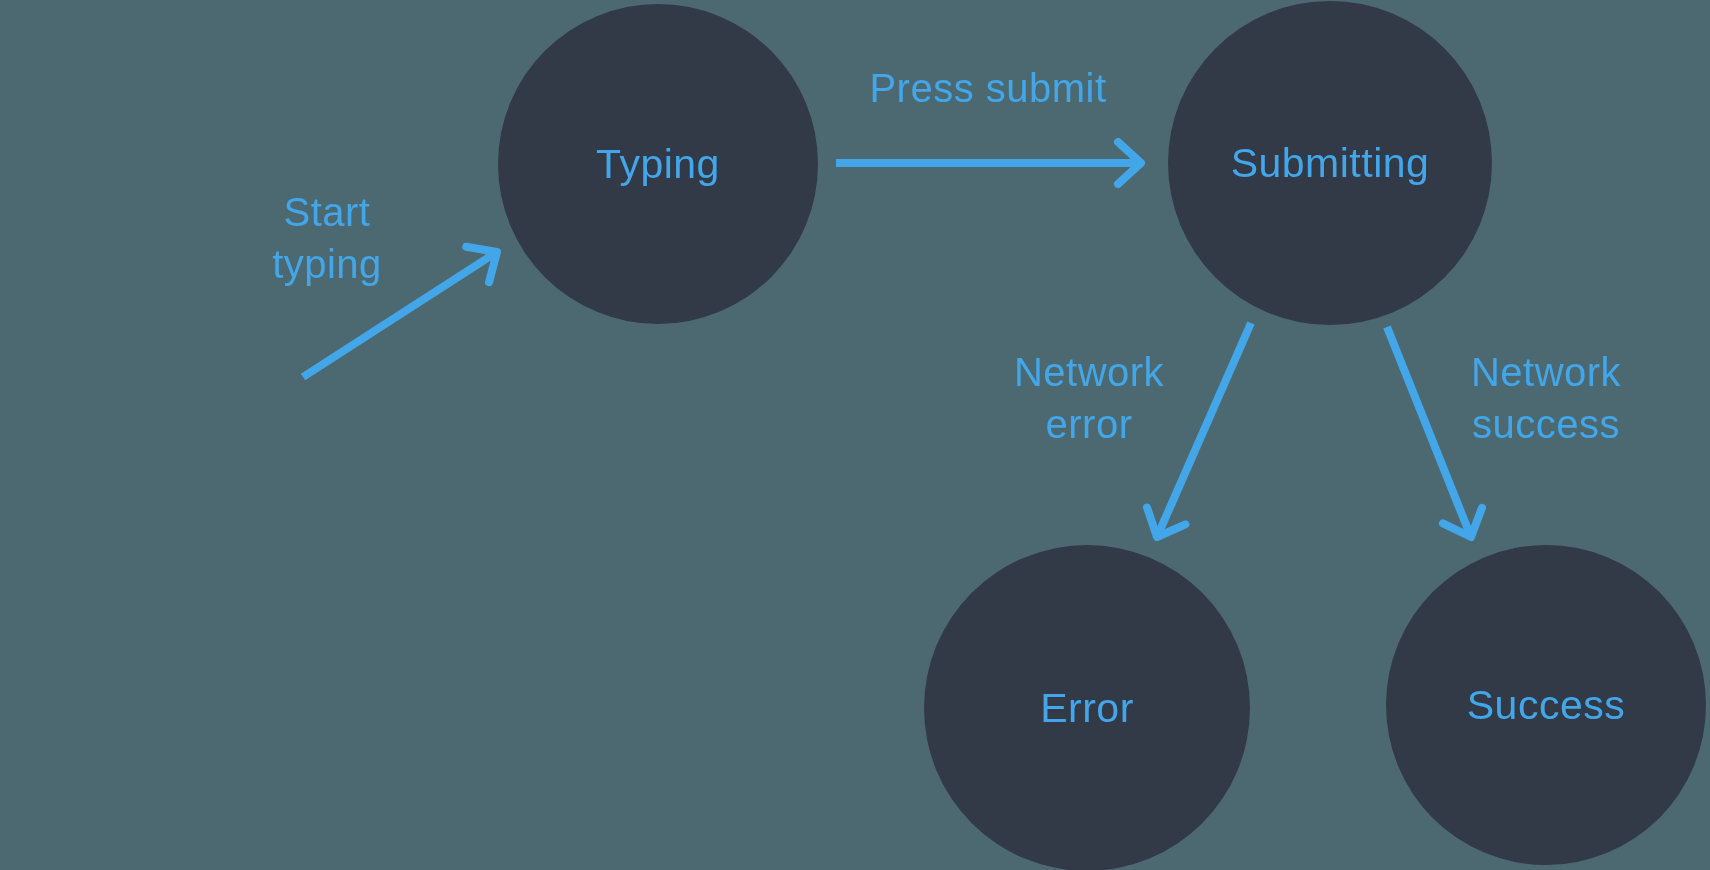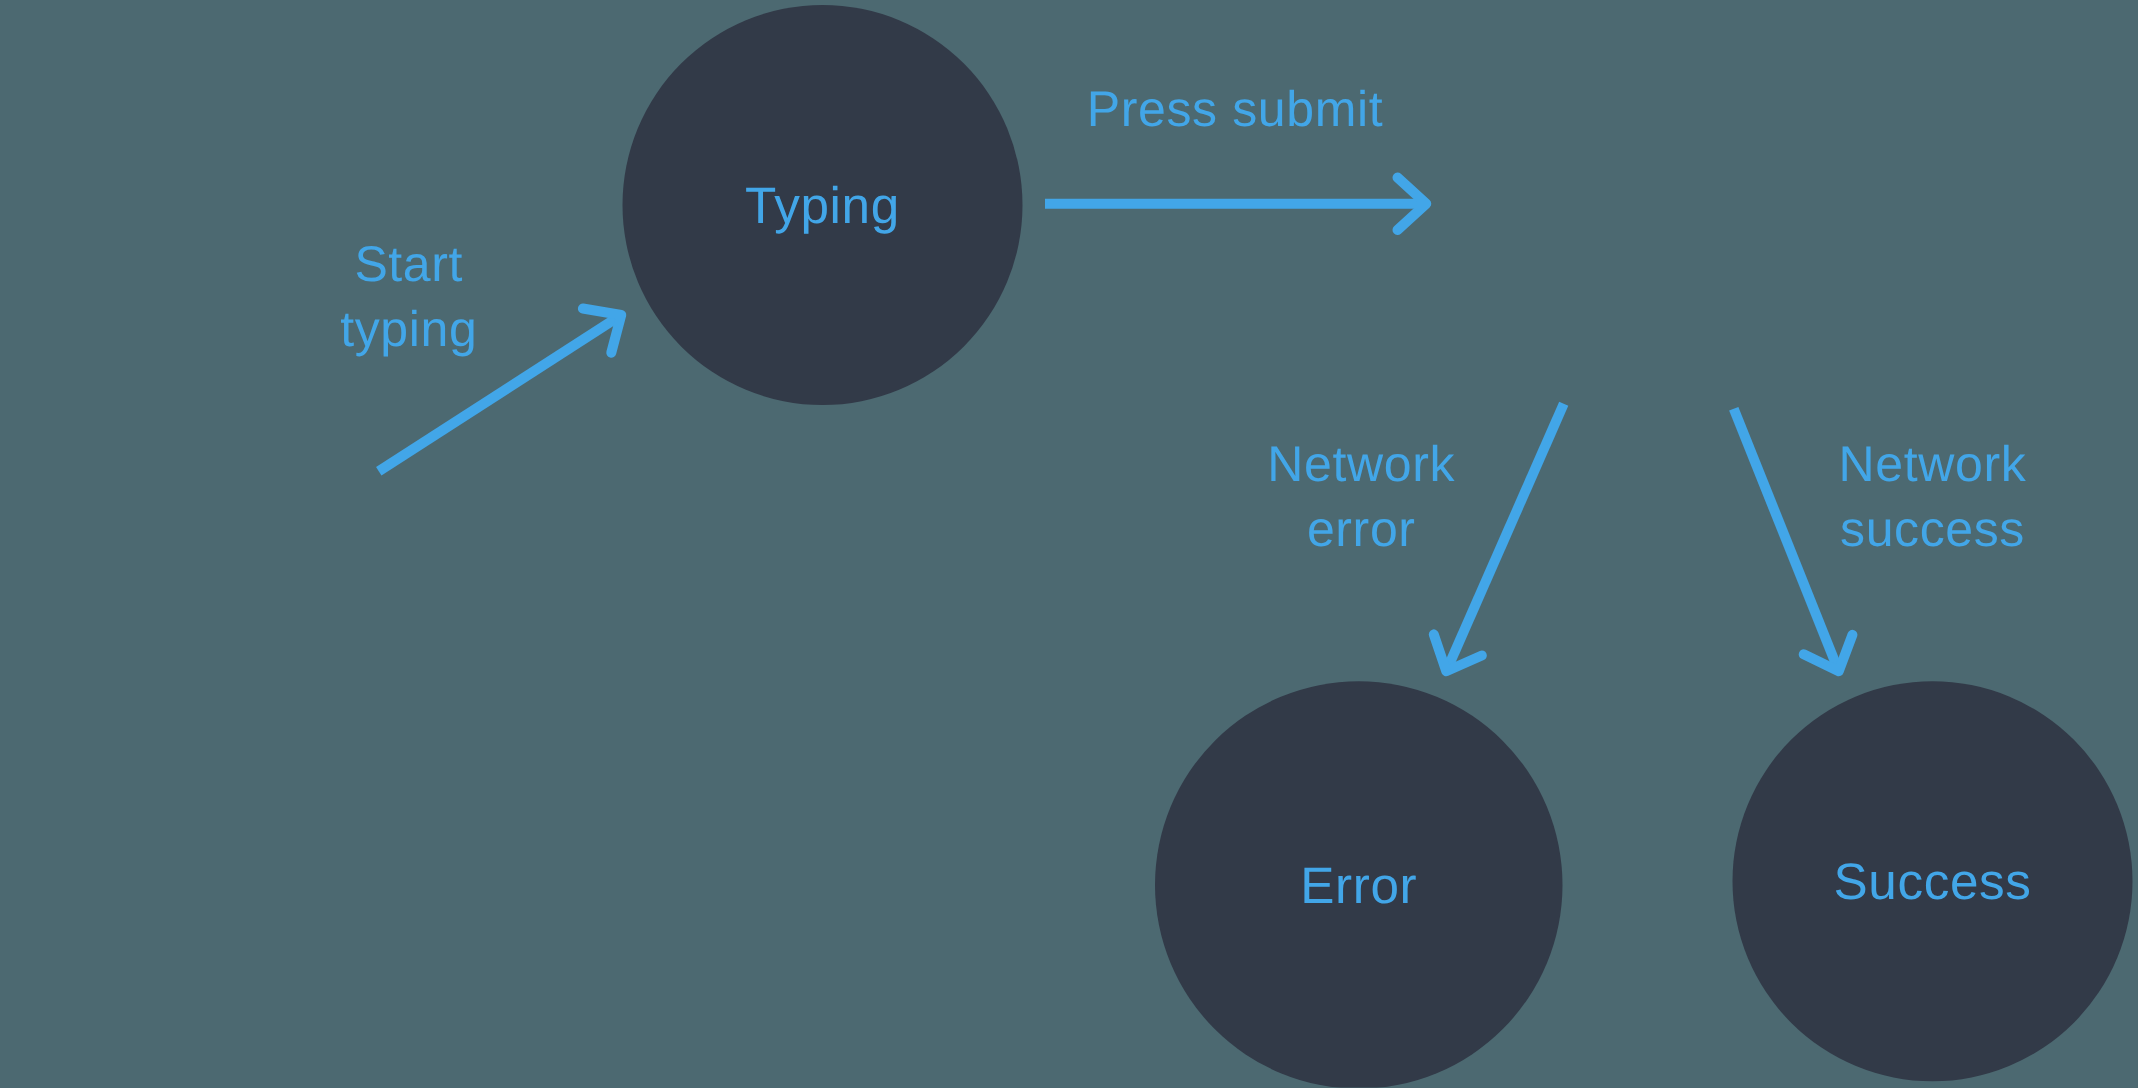--- a/index.html
+++ b/index.html
@@ -62,20 +62,23 @@
     <line x1="836" y1="163" x2="1141" y2="163" stroke="#42A6E8" stroke-width="8" marker-end="url(#chevron)"></line>
     <line x1="1251" y1="323" x2="1157" y2="537" stroke="#42A6E8" stroke-width="8" marker-end="url(#chevron)"></line>
     <line x1="1387" y1="327" x2="1471" y2="537" stroke="#42A6E8" stroke-width="8" marker-end="url(#chevron)"></line>
   </svg>
 
 
   <div class="node" style="left:498px; top:4px; width:320px; height:320px;">
     <span>Typing</span>
   </div>
 
+  <div class="node" style="left:1168px; top:1px; width:324px; height:324px;">
+    <span>Submitting</span>
+  </div>
 
   <div class="node" style="left:924px; top:545px; width:326px; height:326px;">
     <span>Error</span>
   </div>
 
   <div class="node" style="left:1386px; top:545px; width:320px; height:320px;">
     <span>Success</span>
   </div>
 
   <div class="edge-label" style="left:167px; top:186px;">

